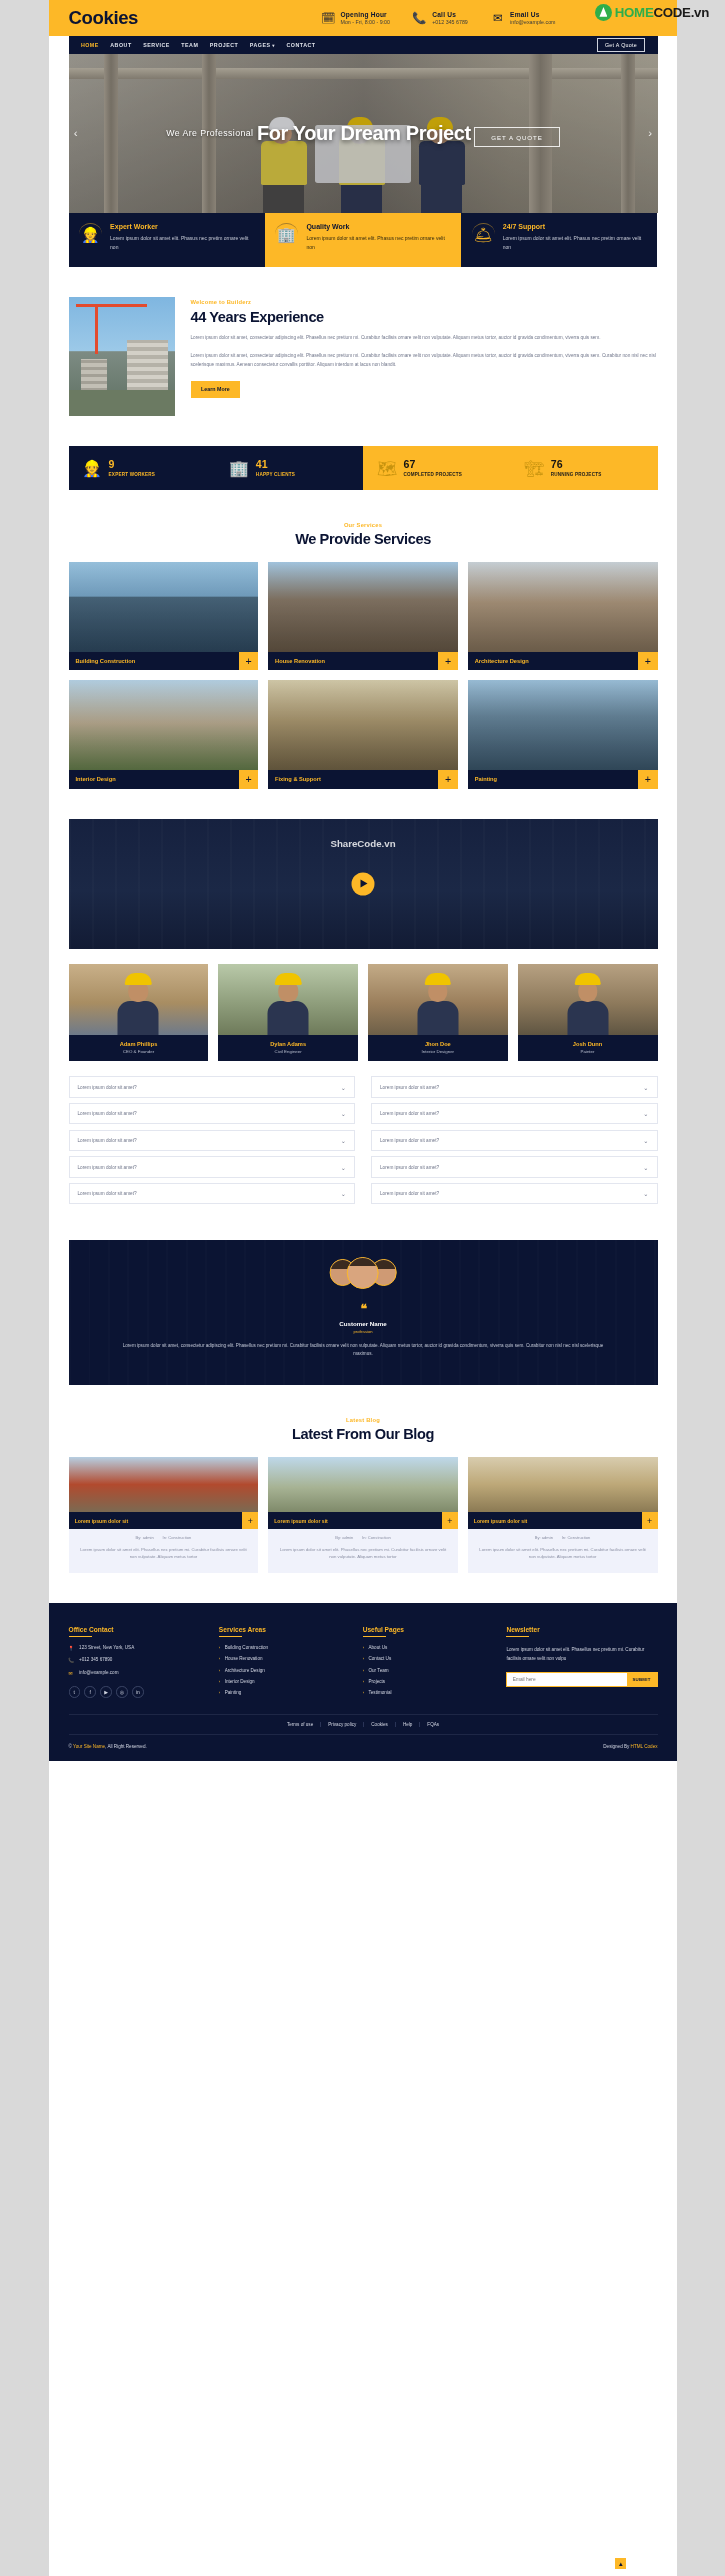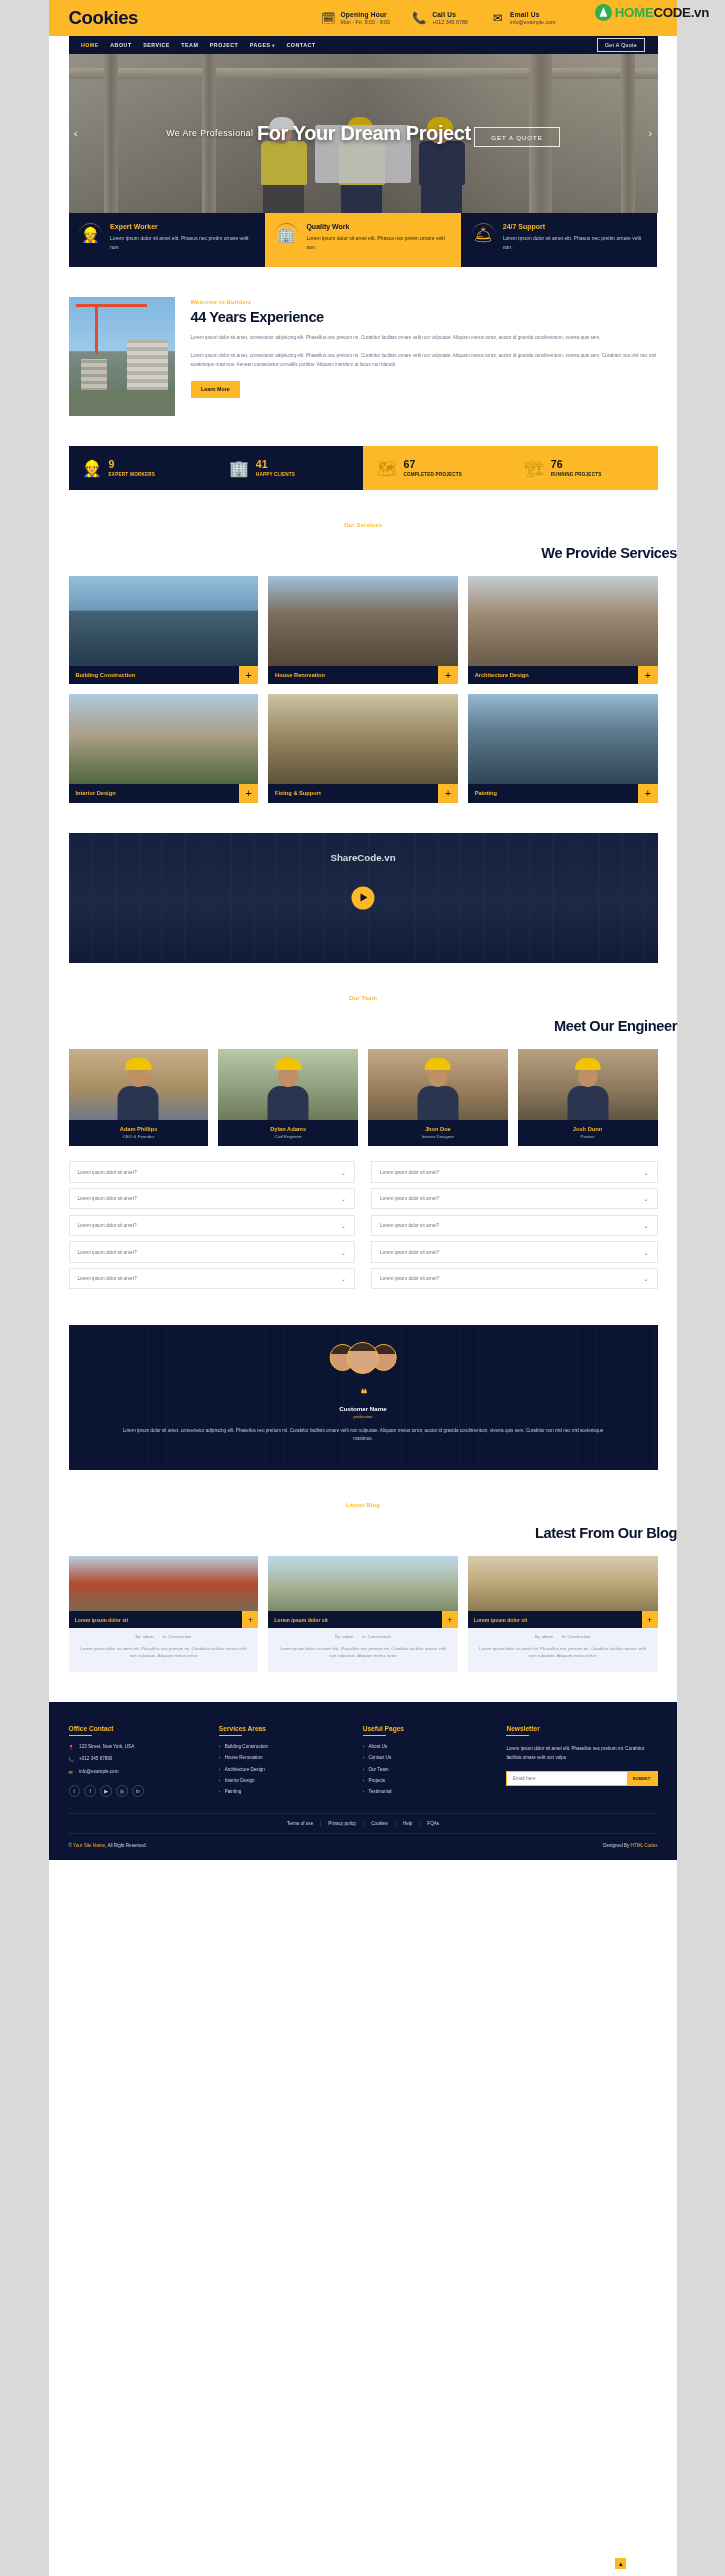--- a/index.html
+++ b/index.html
@@ -95,21 +95,21 @@
   .sicon { font-size:16px; color:#FDB827; }
   .gold .sicon { color:#c7930f; }
   .snum { font-size:10.6px; font-weight:bold; color:#FDB827; line-height:1; }
   .gold .snum { color:#141414; }
   .slabel { font-size:4.6px; font-weight:bold; color:#FDB827; letter-spacing:0.2px; margin-top:2.7px; }
   .gold .slabel { color:#1c1c1c; }
 
   
   .sec-head { text-align:center; margin-top:32px; }
   .sec-head .eyebrow { display:block; }
-  .sec-head .h2 { margin-top:17px;text-align:right; }
+  .sec-head .h2 { margin-top:3px; }
 
   
   .grid3 { display:grid; grid-template-columns:repeat(3,1fr); gap:9.7px; margin:15px 19.5px 0; }
   .scard { position:relative; }
   .simg { height:90px; position:relative; overflow:hidden; }
   .s1 { background:linear-gradient(180deg,#9dc9e6 0%,#7fb0d4 38%,#4f6f86 39%,#33506a 100%); }
   .s2 { background:linear-gradient(180deg,#a9cde8 0%,#8f7f6d 42%,#6f5f4c 100%); }
   .s3 { background:linear-gradient(180deg,#cfd8de 0%,#b69f84 45%,#8e7a61 100%); }
   .s4 { background:linear-gradient(180deg,#b9d6ea 0%,#c6b79b 48%,#6f8a53 100%); }
   .s5 { background:linear-gradient(180deg,#d8cfae 0%,#b5a177 45%,#7f6f4e 100%); }
@@ -425,24 +425,20 @@
     </div>
   </div>
 
   <div class="video">
     <div class="vwm">ShareCode.vn</div>
     <div class="play">
         <i></i>
       </div>
   </div>
 
-  <div class="sec-head">
-    <span class="eyebrow">Our Team</span>
-    <div class="h2">Meet Our Engineer</div>
-  </div>
   <div class="grid4">
     <div class="tcard">
       <div class="timg t1">
           <div class="body"></div>
           <div class="face"></div>
           <div class="hhat"></div>
         </div>
       <div class="tname">Adam Phillips</div>
       <div class="trole">CEO &amp; Founder</div>
     </div>

